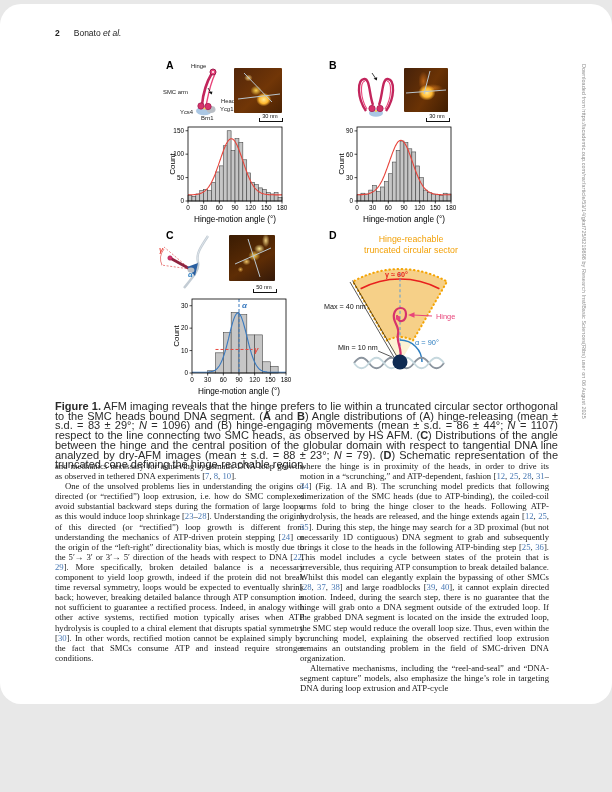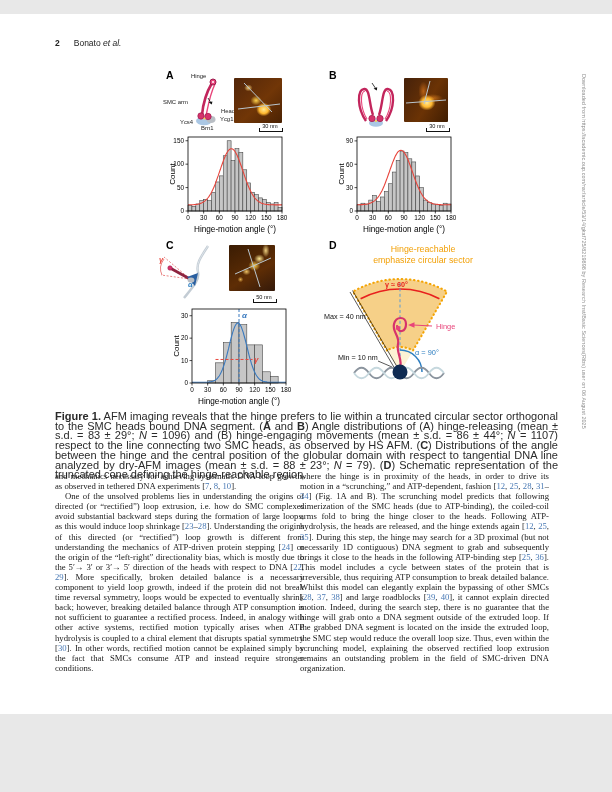--- a/index.html
+++ b/index.html
@@ -1,17 +1,17 @@
 <!DOCTYPE html>
 <html><head>
 <meta charset="utf-8">
 <style>
   html,body{margin:0;padding:0;background:#e8e8e8;}
-  #page{position:relative;width:612px;height:700px;background:#ffffff;margin:14px auto;
-        font-family:"Liberation Serif",serif;color:#1a1a1a;overflow:hidden;}
+  #page{position:relative;width:612px;height:700px;background:#ffffff;margin:4px auto;
+        font-family:"Liberation Serif",serif;color:#1a1a1a;overflow:hidden;border-radius:21px;}
   .abs{position:absolute;}
   
   #header{left:55px;top:24px;font-family:"Liberation Sans",sans-serif;font-size:8.5px;color:#222;}
   #page-num{font-weight:bold;margin-right:14px;}
   .etal{font-style:italic;}
   
   #sidebar-note{left:581px;top:60px;height:724px;writing-mode:vertical-rl;
     font-family:"Liberation Sans",sans-serif;font-size:5.4px;color:#8f8f8f;letter-spacing:.1px;}
   
   .panel-letter{font-family:"Liberation Sans",sans-serif;font-weight:bold;font-size:10.5px;color:#000;}
@@ -44,21 +44,21 @@
   #caption{left:55px;top:398px;width:503px;font-family:"Liberation Sans",sans-serif;
     font-size:11px;line-height:9.7px;color:#2a2a2a;text-align:justify;}
   .seg-b{font-weight:bold;} .seg-i{font-style:italic;}
   
   .col{top:457px;width:249px;height:292px;text-align:justify;font-size:8.7px;line-height:10.1px;overflow:hidden;}
   #leftcol{left:55px;} #rightcol{left:300px;}
   .col p{margin:0;}
   .col p.ind{text-indent:10px;}
   .ref{color:#4a7ab5;}
   
-  #d-title{left:342px;top:230px;width:162px;text-align:center;color:#f2a007;
+  #d-title{left:330px;top:230px;width:162px;text-align:center;color:#f2a007;
     font-family:"Liberation Sans",sans-serif;font-size:8.8px;line-height:10.6px;}
   .chart svg{display:block;}
 </style>
 </head>
 <body>
 
 <div id="page">
 
   <div class="abs" id="header">
     <span id="page-num">2</span><span>Bonato </span><span class="etal">et al.</span>
@@ -288,21 +288,21 @@
         <line x1="116" y1="81" x2="116" y2="83.5" stroke="#000" stroke-width="0.7"></line>
         <text x="116" y="90" font-size="6.4" text-anchor="middle">180</text>
         <text transform="rotate(-90 7 44)" x="7" y="46" font-size="8" text-anchor="middle">Count</text>
         <text x="69" y="102" font-size="8.2" text-anchor="middle">Hinge-motion angle (°)</text>
       </svg>
     </div>
 
   <div class="abs panel-letter" style="left:329px;top:225px">D</div>
   <div class="abs" id="d-title">
     <div>Hinge-reachable</div>
-    <div>emphasize circular sector</div>
+    <div>truncated circular sector</div>
   </div>
   <svg class="abs" style="left:318px;top:252px" width="200" height="122" viewBox="0 0 200 122" font-family="Liberation Sans, sans-serif">
 
     <path d="M 82 107 L 69 84.5 A 26 26 0 0 1 95 84.5 Z" fill="#fdf2d4"></path>
 
     <path d="M 69 84.5 L 35 25.6 A 94 94 0 0 1 129 25.6 L 95 84.5 A 26 26 0 0 0 69 84.5 Z" fill="#f6d088" stroke="#f4a405" stroke-width="2.1" stroke-dasharray="0.5,3.6" stroke-linecap="round"></path>
 
     <path d="M 42.6 32.8 A 84 84 0 0 1 121.4 32.8" fill="none" stroke="#e8201e" stroke-width="1.6"></path>
 
     <line x1="82" y1="17" x2="82" y2="105" stroke="#5b9bd5" stroke-width="1" stroke-dasharray="3,2.4"></line>
@@ -333,15 +333,16 @@
   </svg>
 
   <div class="abs" id="caption"><span class="seg-b">Figure 1.</span><span> AFM imaging reveals that the hinge prefers to lie within a truncated circular sector orthogonal to the SMC heads bound DNA segment. (</span><span class="seg-b">A</span><span> and </span><span class="seg-b">B</span><span>) Angle distributions of (A) hinge-releasing (mean ± s.d. = 83 ± 29°; </span><span class="seg-i">N</span><span> = 1096) and (B) hinge-engaging movements (mean ± s.d. = 86 ± 44°; </span><span class="seg-i">N</span><span> = 1107) respect to the line connecting two SMC heads, as observed by HS AFM. (</span><span class="seg-b">C</span><span>) Distributions of the angle between the hinge and the central position of the globular domain with respect to tangential DNA line analyzed by dry-AFM images (mean ± s.d. = 88 ± 23°; </span><span class="seg-i">N</span><span> = 79). (</span><span class="seg-b">D</span><span>) Schematic representation of the truncated cone defining the hinge-reachable region.</span></div>
 
   <div class="abs col" id="leftcol">
       <p>and mechanics necessary for achieving systematic DNA loop growth, as observed in tethered DNA experiments [<span class="ref">7</span>, <span class="ref">8</span>, <span class="ref">10</span>].</p>
       <p class="ind">One of the unsolved problems lies in understanding the origins of directed (or “rectified”) loop extrusion, i.e. how do SMC complexes avoid substantial backward steps during the formation of large loops, as this would induce loop shrinkage [<span class="ref">23</span>–<span class="ref">28</span>]. Understanding the origins of this directed (or “rectified”) loop growth is different from understanding the mechanics of ATP-driven protein stepping [<span class="ref">24</span>] or the origin of the “left-right” directionality bias, which is mostly due to the 5′→ 3′ or 3′→ 5′ direction of the heads with respect to DNA [<span class="ref">22</span>, <span class="ref">29</span>]. More specifically, broken detailed balance is a necessary component to yield loop growth, indeed if the protein did not break time reversal symmetry, loops would be expected to eventually shrink back; however, breaking detailed balance through ATP consumption is not sufficient to guarantee a rectified process. Indeed, in analogy with other active systems, rectified motion typically arises when ATP hydrolysis is coupled to a chiral element that disrupts spatial symmetry [<span class="ref">30</span>]. In other words, rectified motion cannot be explained simply by the fact that SMCs consume ATP and instead require stronger conditions.</p>
     </div>
   <div class="abs col" id="rightcol">
       <p>where the hinge is in proximity of the heads, in order to drive its motion in a “scrunching,” and ATP-dependent, fashion [<span class="ref">12</span>, <span class="ref">25</span>, <span class="ref">28</span>, <span class="ref">31</span>–<span class="ref">34</span>] (Fig. 1A and B). The scrunching model predicts that following dimerization of the SMC heads (due to ATP-binding), the coiled-coil arms fold to bring the hinge closer to the heads. Following ATP-hydrolysis, the heads are released, and the hinge extends again [<span class="ref">12</span>, <span class="ref">25</span>, <span class="ref">35</span>]. During this step, the hinge may search for a 3D proximal (but not necessarily 1D contiguous) DNA segment to grab and subsequently brings it close to the heads in the following ATP-binding step [<span class="ref">25</span>, <span class="ref">36</span>]. This model includes a cycle between states of the protein that is irreversible, thus requiring ATP consumption to break detailed balance. Whilst this model can elegantly explain the bypassing of other SMCs [<span class="ref">28</span>, <span class="ref">37</span>, <span class="ref">38</span>] and large roadblocks [<span class="ref">39</span>, <span class="ref">40</span>], it cannot explain directed motion. Indeed, during the search step, there is no guarantee that the hinge will grab onto a DNA segment outside of the extruded loop. If the grabbed DNA segment is located on the inside the extruded loop, the SMC step would reduce the overall loop size. Thus, even within the scrunching model, explaining the observed rectified loop extrusion remains an outstanding problem in the field of SMC-driven DNA organization.</p>
+      <p class="ind">Alternative mechanisms, including the “reel-and-seal” and “DNA-segment capture” models, also emphasize the hinge’s role in targeting DNA during loop extrusion and ATP-cycle</p>
     </div>
 
 </div>
 
 </body></html>

